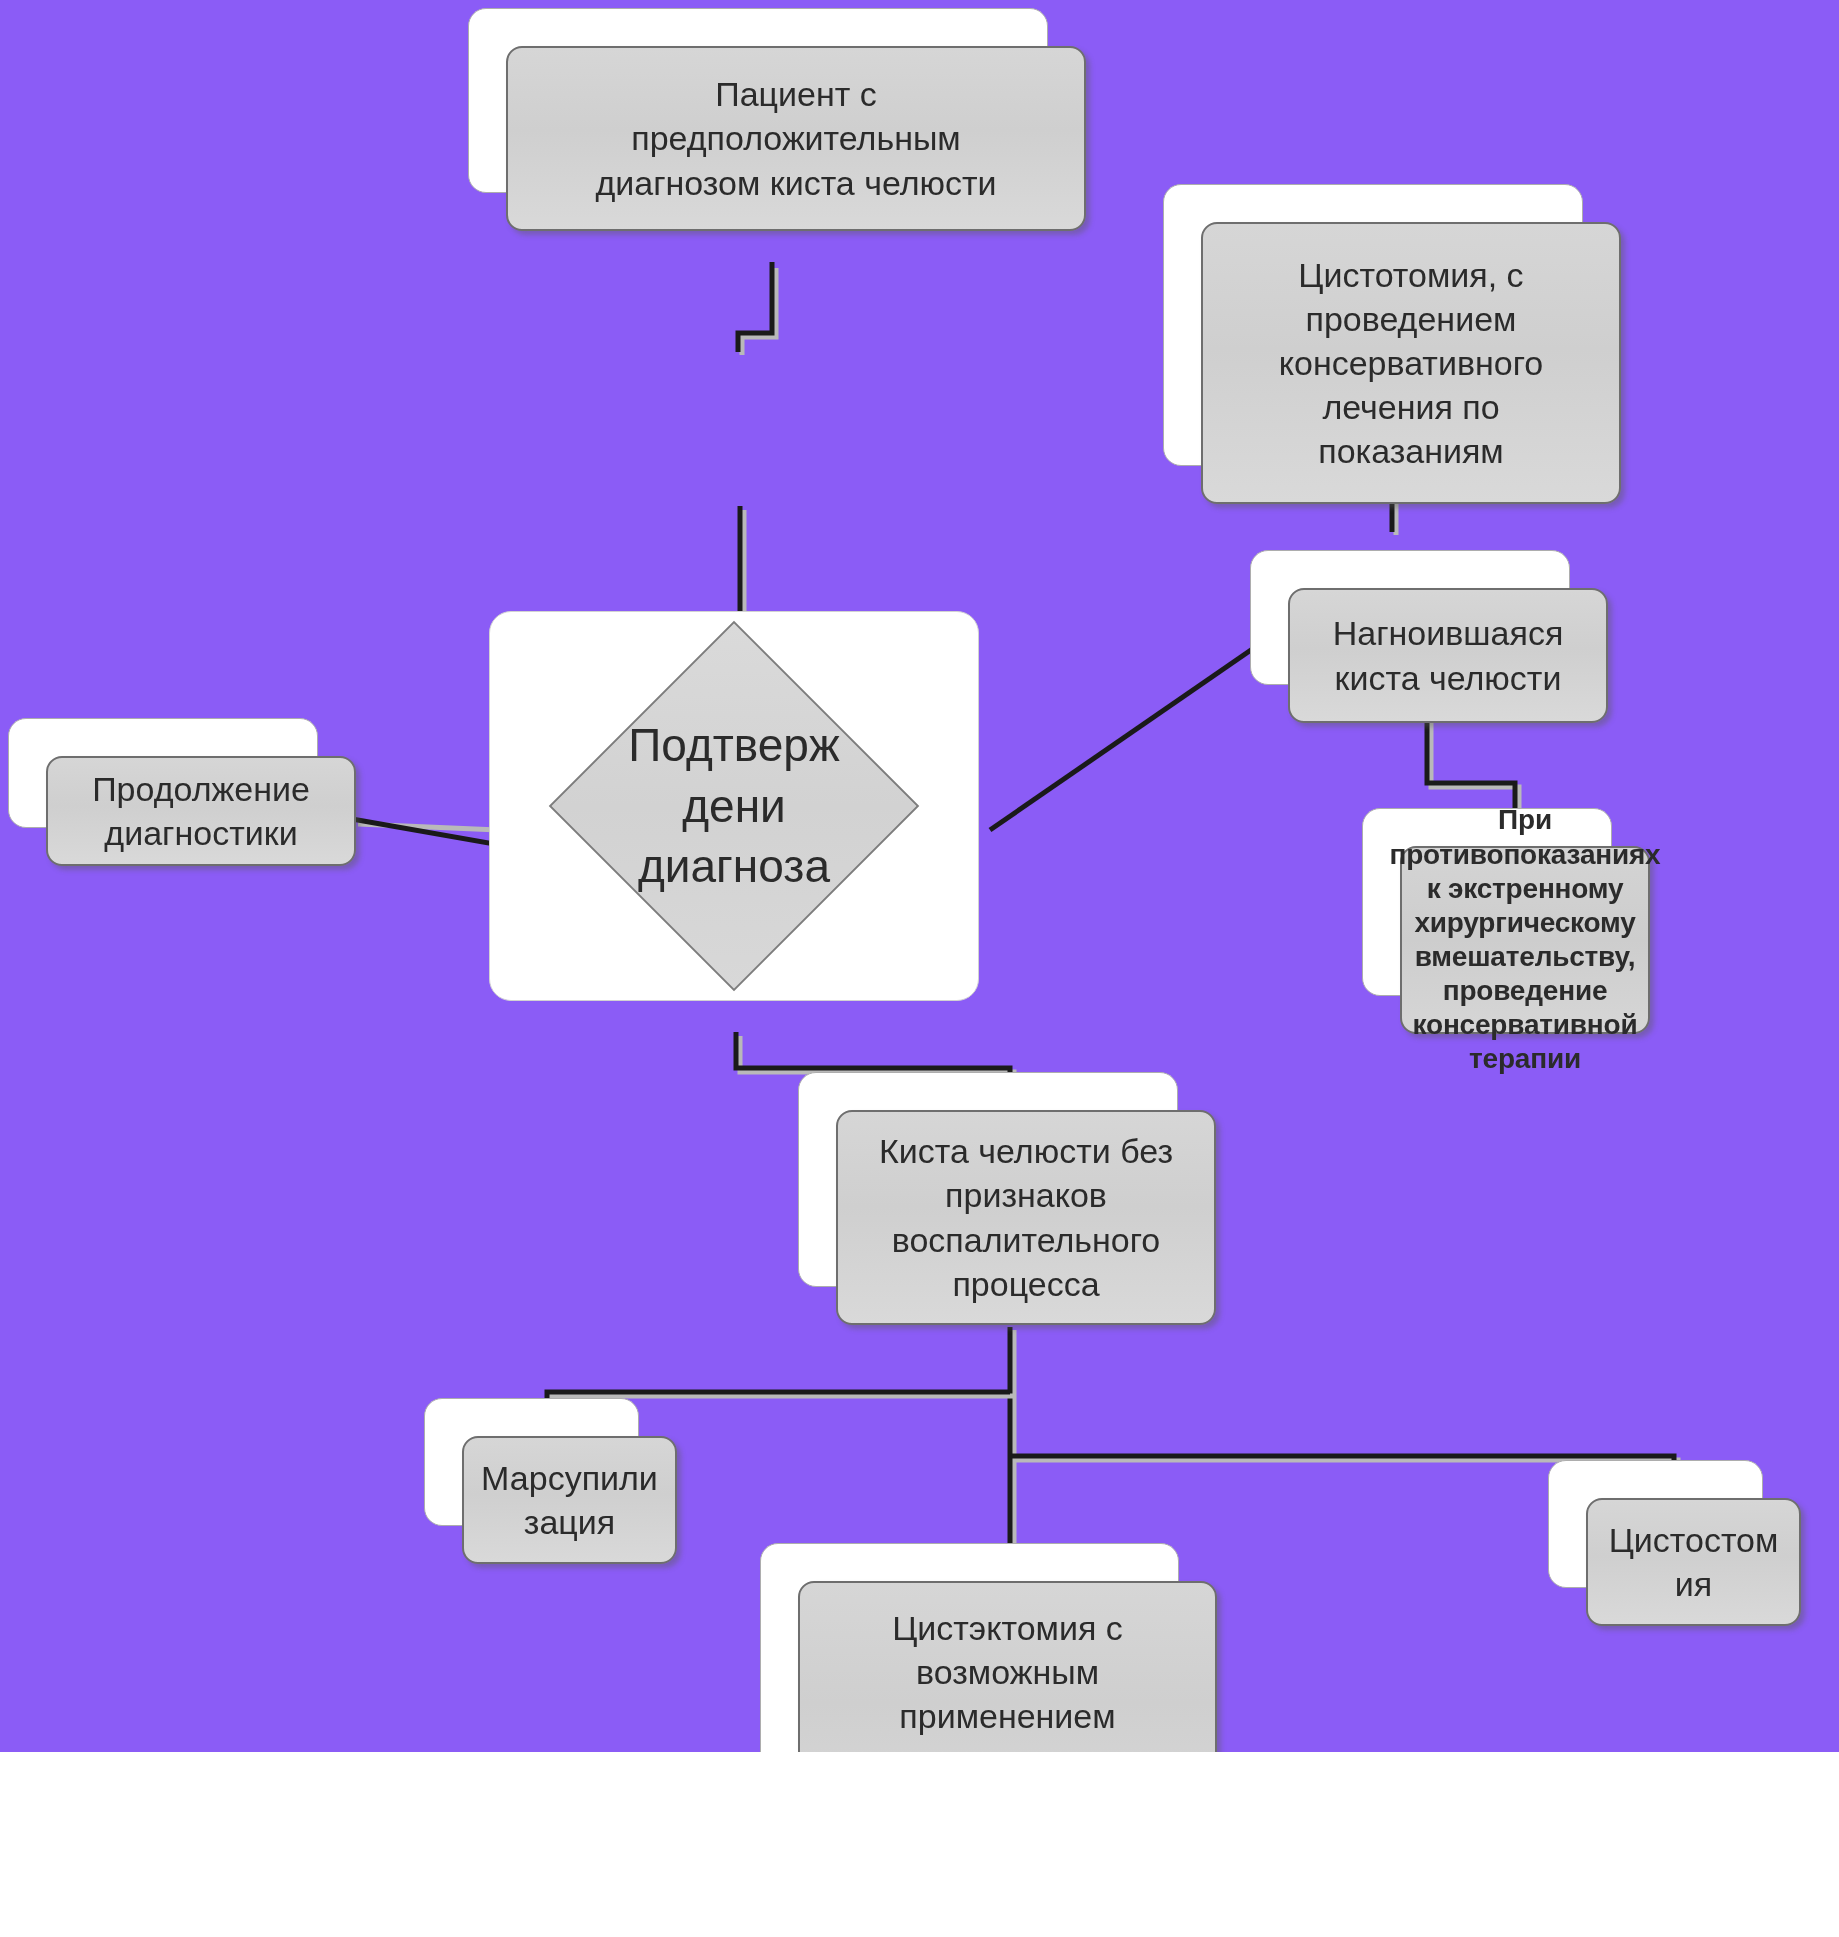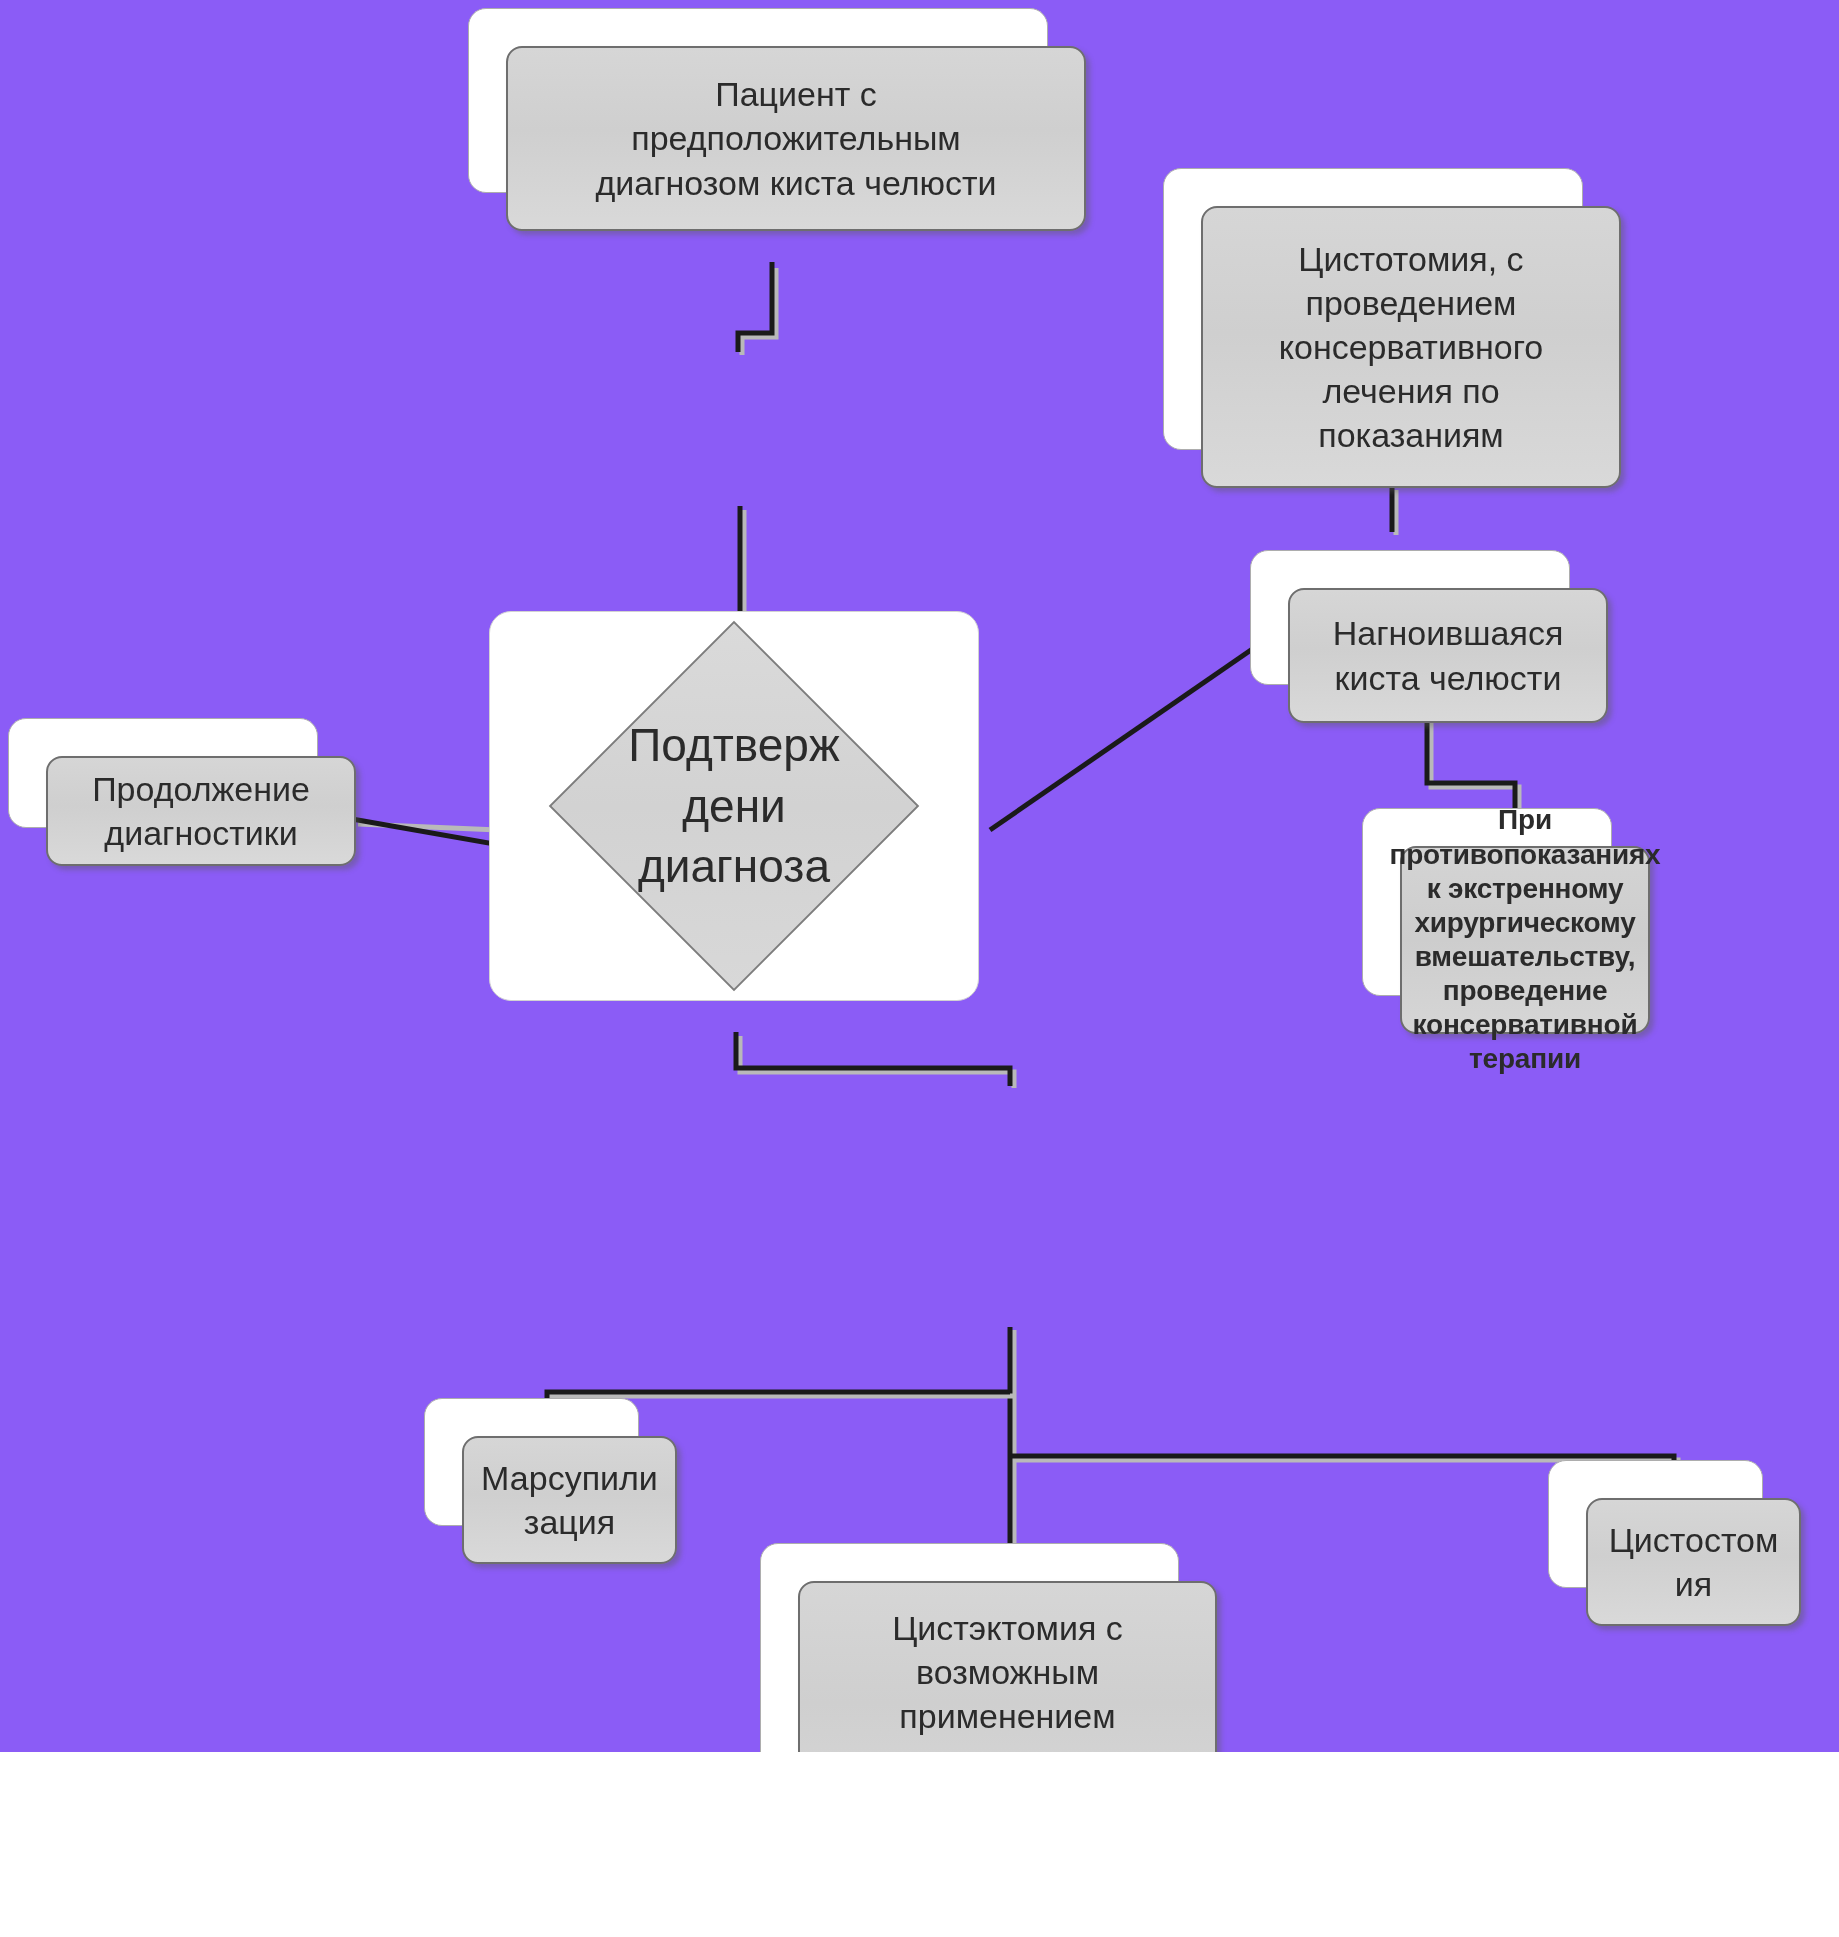--- a/index.html
+++ b/index.html
@@ -182,21 +182,21 @@
   </div>
 
   <div class="node" style="left:8px; top:718px; width:310px; height:110px;">
     <div class="card-back"></div>
     <div class="card-front">
       <div class="label">Продолжение
 диагностики</div>
     </div>
   </div>
 
-  <div class="node" style="left:1163px; top:168px; width:420px; height:282px;">
+  <div class="node" style="left:1163px; top:184px; width:420px; height:282px;">
     <div class="card-back"></div>
     <div class="card-front">
       <div class="label">Цистотомия, с
 проведением
 консервативного
 лечения по
 показаниям</div>
     </div>
   </div>
 
@@ -215,20 +215,29 @@
 противопоказаниях
 к экстренному
 хирургическому
 вмешательству,
 проведение
 консервативной
 терапии</div>
     </div>
   </div>
 
+  <div class="node" style="left:798px; top:1072px; width:380px; height:215px;">
+    <div class="card-back"></div>
+    <div class="card-front">
+      <div class="label">Киста челюсти без
+признаков
+воспалительного
+процесса</div>
+    </div>
+  </div>
 
   <div class="node" style="left:424px; top:1398px; width:215px; height:128px;">
     <div class="card-back"></div>
     <div class="card-front">
       <div class="label">Марсупили
 зация</div>
     </div>
   </div>
 
   <div class="node" style="left:1548px; top:1460px; width:215px; height:128px;">

